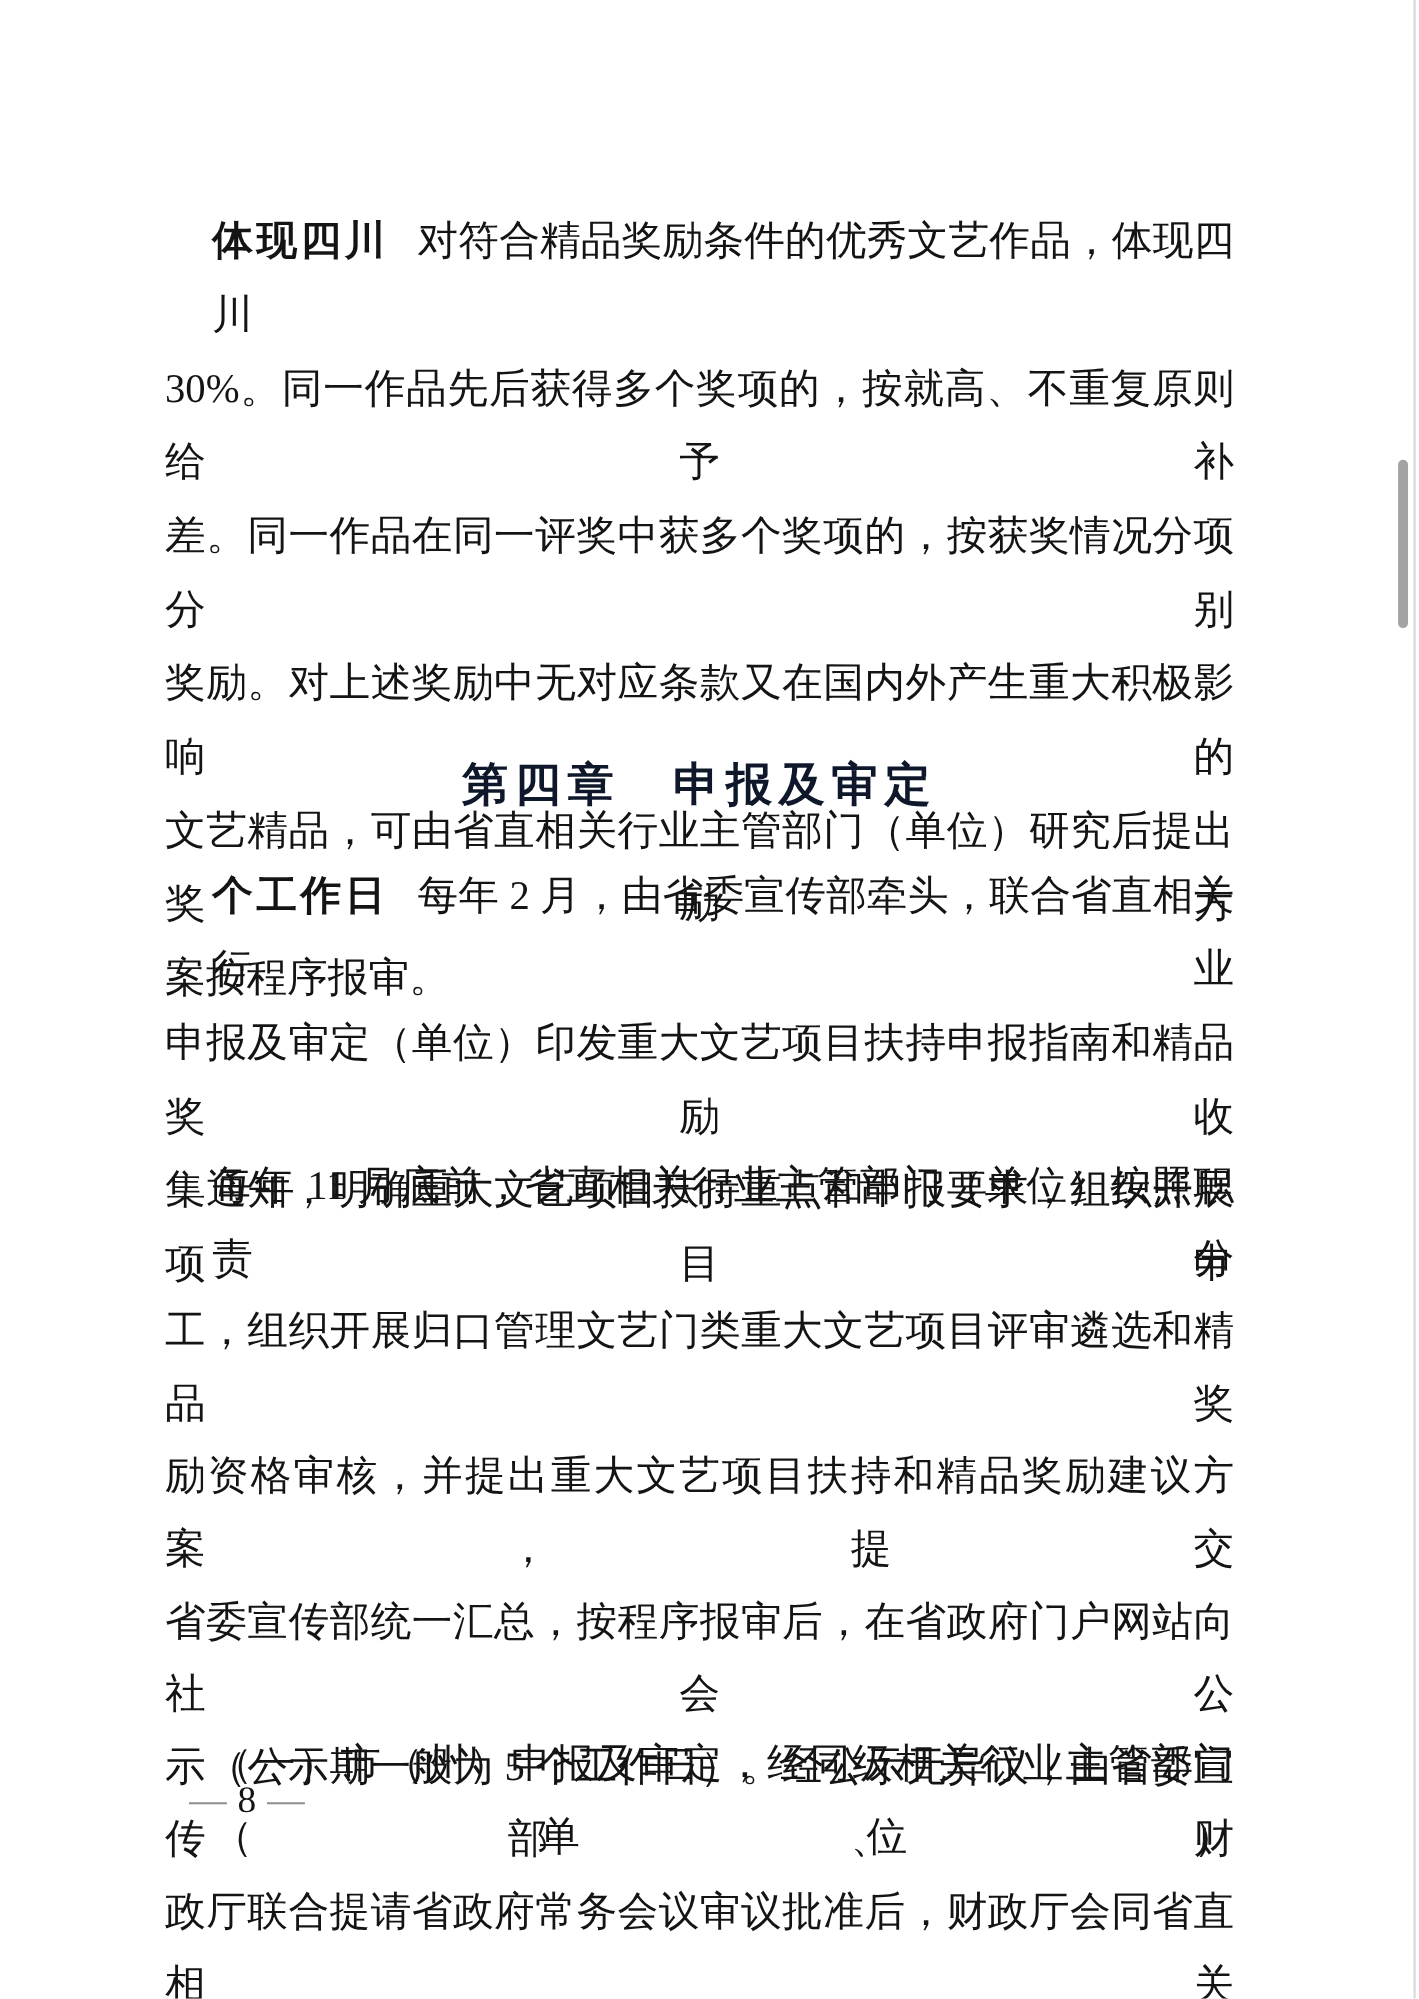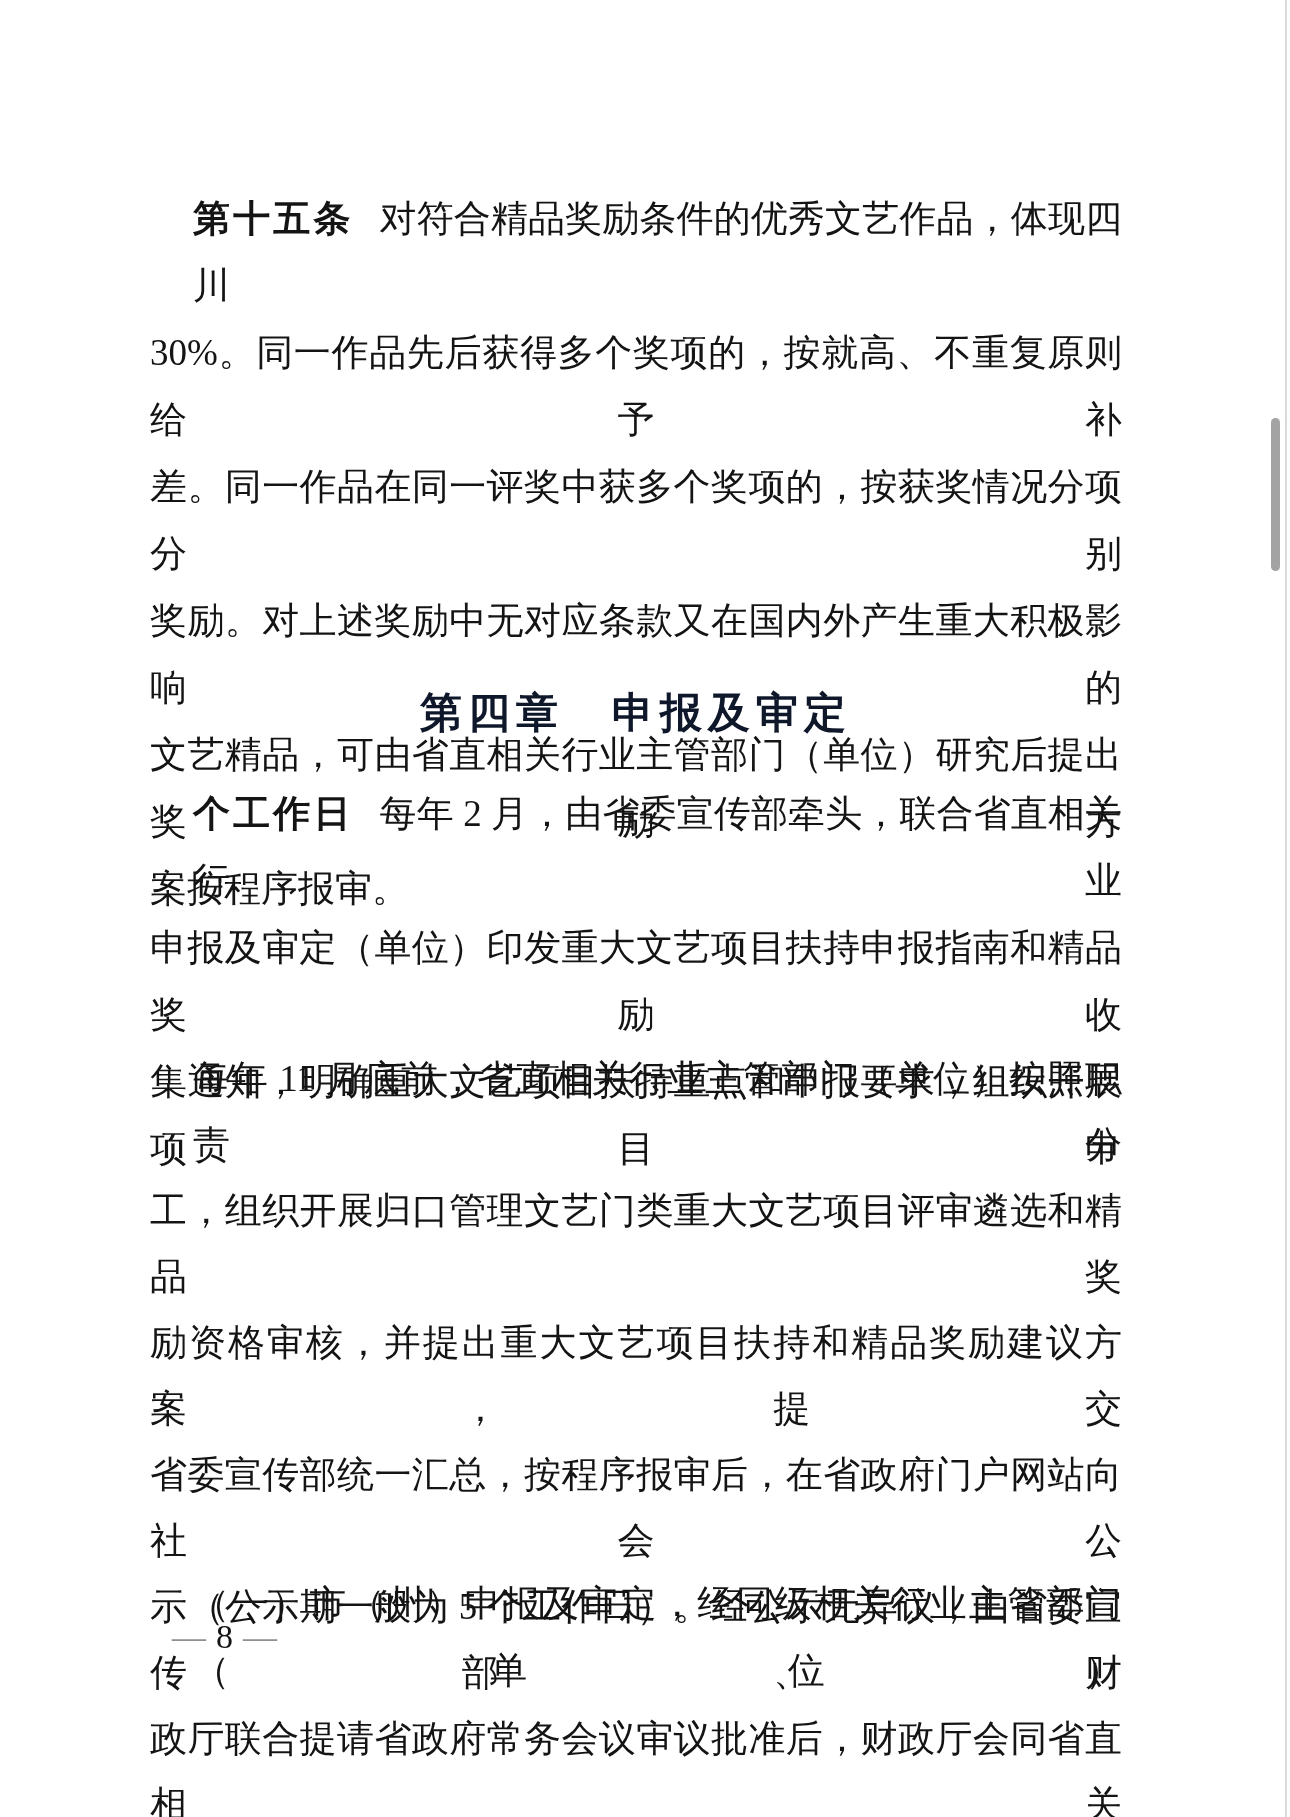--- a/index.html
+++ b/index.html
@@ -84,21 +84,21 @@
     color: #8f8f8f;
     margin: 0 10px;
   }
 </style>
 </head>
 <body>
 
 <div class="page">
 
   <div class="para" style="top:185px">
-    <div class="line just indent"><span class="article-label">第十五条</span><span>对符合精品奖励条件的优秀文艺作品，体现四川</span></div>
+    <div class="line just indent"><span class="article-label">体现四川</span><span>对符合精品奖励条件的优秀文艺作品，体现四川</span></div>
     <div class="line just">30%。同一作品先后获得多个奖项的，按就高、不重复原则给予补</div>
     <div class="line just">差。同一作品在同一评奖中获多个奖项的，按获奖情况分项分别</div>
     <div class="line just">奖励。对上述奖励中无对应条款又在国内外产生重大积极影响的</div>
     <div class="line just">文艺精品，可由省直相关行业主管部门（单位）研究后提出奖励方</div>
     <div class="line">案按程序报审。</div>
   </div>
 
   <div class="chapter-heading">第四章　申报及审定</div>
 
   <div class="para" style="top:780px">

